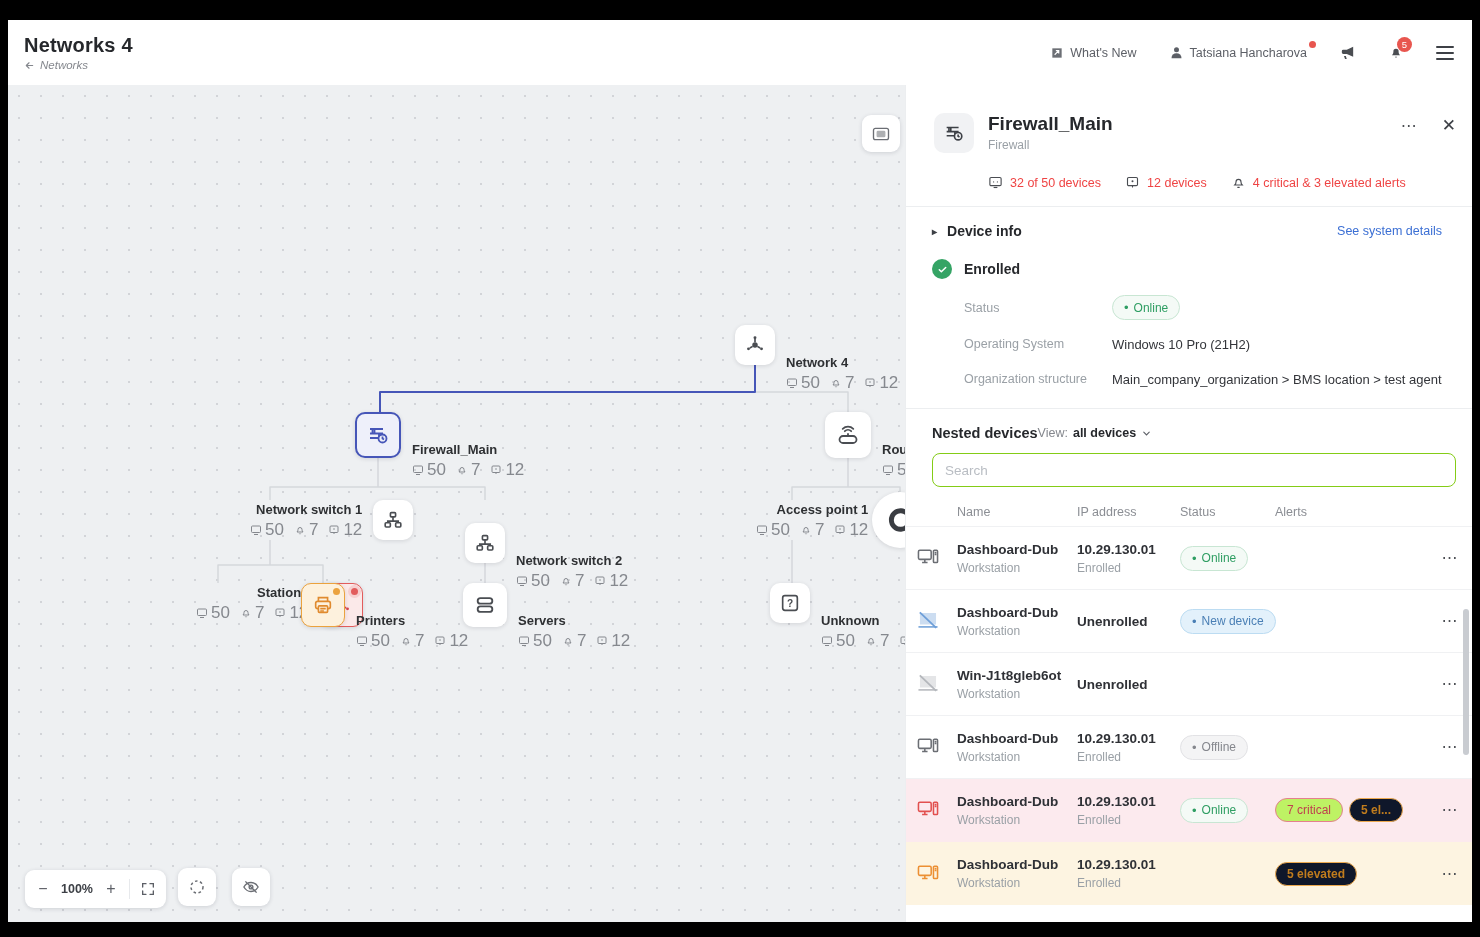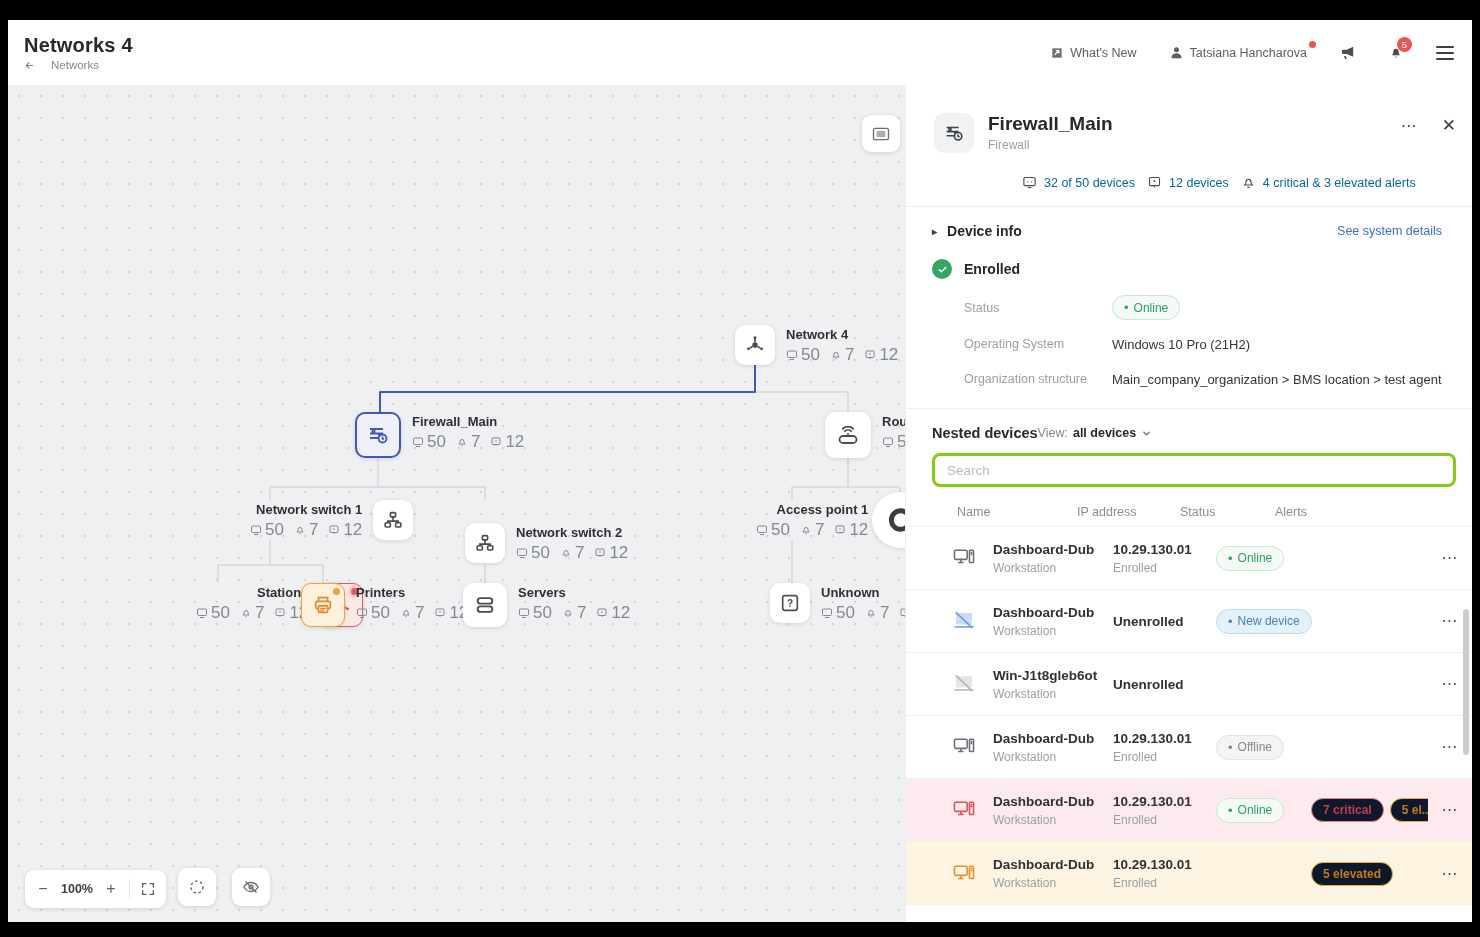--- a/index.html
+++ b/index.html
@@ -3,21 +3,21 @@
 <meta charset="utf-8">
 <style>
   * { margin:0; padding:0; box-sizing:border-box; }
   html,body { width:1480px; height:937px; background:#000; font-family:"Liberation Sans", sans-serif; overflow:hidden; }
   .app { position:absolute; left:8px; top:20px; width:1464px; height:902px; background:#fff; overflow:hidden; }
 
   
   .topbar { position:relative; height:65px; background:#fff; display:flex; align-items:center; justify-content:space-between; padding:0 18px 0 16px; }
   .tb-left { display:flex; flex-direction:column; gap:2px; }
   .page-title { font-size:20px; font-weight:bold; color:#26282c; letter-spacing:.2px; }
-  .breadcrumb { display:flex; align-items:center; gap:16px; font-size:11.5px; color:#84878d; cursor:pointer; }
+  .breadcrumb { display:flex; align-items:center; gap:5px; font-size:11.5px; color:#84878d; cursor:pointer;font-style:italic; }
   .tb-right { display:flex; align-items:center; gap:32px; color:#5c5f66; }
   .tb-item { display:flex; align-items:center; gap:6px; font-size:12.5px; color:#5c5f66; cursor:pointer; position:relative; }
   .reddot { position:absolute; top:-4px; right:-9px; width:7px; height:7px; border-radius:50%; background:#e8564f; }
   .icon-btn { position:relative; cursor:pointer; display:flex; align-items:center; }
   .badge { position:absolute; top:-7px; right:-8px; min-width:15px; height:15px; border-radius:8px; background:#e8564f; color:#fff; font-size:9.5px; display:flex; align-items:center; justify-content:center; padding:0 3px; }
   svg { display:block; }
 
   
   .main { position:absolute; top:65px; left:0; right:0; bottom:0; display:flex; }
   .canvas { position:relative; width:897px; height:837px; background:#eef0f2;
@@ -28,21 +28,21 @@
   .edges { position:absolute; left:0; top:0; }
   .node { position:absolute; display:flex; align-items:flex-start; }
   .node-box { width:40px; height:40px; background:#fff; border-radius:10px; box-shadow:0 1px 4px rgba(40,44,60,.14); display:flex; align-items:center; justify-content:center; color:#4a4d52; cursor:pointer; position:relative; flex:none; }
   .node-box.selected { width:46px; height:46px; border:2px solid #4656b8; background:#eef0fa; color:#4656b8; border-radius:10px; }
   .node-box.alert-red { width:44px; height:44px; border:1.5px solid #e25c5c; background:#fbe9e9; color:#d9484f; }
   .node-box.alert-orange { width:44px; height:44px; border:1.5px solid #eba23d; background:#fdf1dd; color:#e08a2e; }
   .node-dot { position:absolute; top:4px; right:4px; width:7px; height:7px; border-radius:50%; }
   .node-dot.red { background:#e25c5c; box-shadow:0 0 0 3px rgba(226,92,92,.18); }
   .node-dot.orange { background:#eba23d; }
   .node-label { display:flex; flex-direction:column; gap:3px; padding-top:2px; }
-  .node-label.lright { margin-left:11px; }
+  .node-label.lright { margin-left:11px;margin-top:28px; }
   .node-label.lleft { margin-right:11px; align-items:flex-end; text-align:right; order:-1; }
   .node-name { font-size:13px; font-weight:bold; color:#2e3033; white-space:nowrap; }
   .node-stats { display:flex; gap:10px; align-items:center; color:#85888e; font-size:17px; white-space:nowrap; }
   .stat { display:flex; align-items:center; gap:3px; }
   .stat b { font-weight:normal; }
   .circle-node { position:absolute; width:56px; height:56px; border-radius:50%; background:#fff; box-shadow:0 1px 4px rgba(40,44,60,.14); display:flex; align-items:center; justify-content:center; color:#3a3d42; }
 
   
   .canvas-btn { position:absolute; background:#fff; border-radius:9px; box-shadow:0 1px 4px rgba(40,44,60,.16); display:flex; align-items:center; justify-content:center; color:#6b6e74; cursor:pointer; }
   .zoom-group { position:absolute; left:17px; top:785px; height:38px; background:#fff; border-radius:9px; box-shadow:0 1px 4px rgba(40,44,60,.16); display:flex; align-items:center; padding:0 10px; gap:10px; color:#3d4046; }
@@ -52,21 +52,21 @@
 
   
   .p-head { position:relative; padding:28px 30px 0 28px; display:flex; }
   .p-icon { width:40px; height:40px; border-radius:10px; background:#f1f2f4; display:flex; align-items:center; justify-content:center; color:#3d4046; flex:none; }
   .p-titles { margin-left:14px; }
   .p-title { font-size:19px; font-weight:bold; color:#26282c; }
   .p-sub { font-size:12px; color:#9aa0a6; margin-top:3px; }
   .p-head-actions { position:absolute; right:16px; top:30px; display:flex; gap:24px; align-items:center; color:#4a4d52; }
   .dots { font-size:16px; letter-spacing:1px; color:#4a4d52; cursor:pointer; line-height:10px; }
   .close-x { font-size:17px; cursor:pointer; color:#3d4046; }
-  .p-stats { display:flex; gap:12px; align-items:center; padding:22px 0 16px 82px; font-size:12.5px; color:#0369a1;margin-left:34px; }
+  .p-stats { display:flex; gap:24px; align-items:center; padding:22px 0 16px 82px; font-size:12.5px; color:#ef4444; }
   .p-stat { display:flex; align-items:center; gap:7px; white-space:nowrap; }
   .divider { height:1px; background:#eceef0; margin:0; }
 
   .dev-info { padding:16px 30px 14px 26px; }
   .di-head { display:flex; align-items:center; justify-content:space-between; }
   .di-title { display:flex; align-items:center; gap:10px; font-size:14px; font-weight:bold; color:#26282c; cursor:pointer; }
   .caret { color:#3d4046; font-size:10px; }
   .sys-link { font-size:12.5px; color:#3b6fd4; cursor:pointer; }
   .enroll { display:flex; align-items:center; gap:12px; margin:20px 0 16px 0; }
   .check-circle { width:20px; height:20px; border-radius:50%; background:#35a465; display:flex; align-items:center; justify-content:center; color:#fff; flex:none; }
@@ -74,40 +74,40 @@
   .fieldrow { display:flex; align-items:center; margin:0 0 13px 32px; min-height:22px; }
   .f-label { width:148px; font-size:12.5px; color:#9aa0a6; flex:none; }
   .f-value { font-size:13px; color:#33353a; white-space:nowrap; overflow:hidden; }
   .pill { display:inline-flex; align-items:center; gap:5px; font-size:12px; border-radius:13px; padding:4px 11px; white-space:nowrap; }
   .pill.online { background:#f4faf6; border:1px solid #c8e6d3; color:#2f9e63; }
   .pill.online::before { content:"•"; font-size:13px; }
   .pill.newdev { background:#e3f1fb; border:1px solid #bcdcf2; color:#4a7fb5; }
   .pill.newdev::before { content:"•"; font-size:13px; }
   .pill.offline { background:#f4f4f5; border:1px solid #e2e2e5; color:#85878d; }
   .pill.offline::before { content:"•"; font-size:13px; }
-  .pill.critical { background:#0f172a; border:1.5px solid #e4808e; color:#bf3f4e; font-weight:bold; }
+  .pill.critical { background:#bef264; border:1.5px solid #e4808e; color:#bf3f4e; font-weight:normal; }
   .pill.elevated { background:#0f172a; border:1.5px solid #eca94f; color:#c07c1d; font-weight:bold; }
 
   .nested-head { display:flex; align-items:center; justify-content:flex-start; padding:16px 30px 12px 26px; }
   .nested-title { font-size:14.5px; font-weight:bold; color:#26282c; }
   .view-sel { display:flex; align-items:center; gap:5px; font-size:12.5px; color:#84878d; cursor:pointer; }
   .view-val { color:#26282c; font-weight:bold; }
   .search-wrap { padding:0 16px 0 26px; }
-  .search-input { width:100%; height:34px; border:3px solid #84cc16; border-radius:8px; font-size:13.5px; padding:0 12px; color:#33353a; font-family:"Liberation Sans",sans-serif; outline:none; background:#fff; }
+  .search-input { width:100%; height:34px; border:1px solid #84cc16; border-radius:8px; font-size:13.5px; padding:0 12px; color:#33353a; font-family:"Liberation Sans",sans-serif; outline:none; background:#fff; }
   .search-input::placeholder { color:#b9bdc3; }
 
   .tbl { margin-top:10px; position:relative; }
   .tbl-head { display:flex; align-items:center; height:30px; font-size:12.5px; color:#8b8e94; border-bottom:1px solid #f0f1f3; }
   .c-icon { width:51px; flex:none; padding-left:11px; }
   .c-name { width:120px; flex:none; }
   .c-ip { width:103px; flex:none; }
   .c-status { width:95px; flex:none; }
   .c-alerts { flex:1; display:flex; gap:6px; align-items:center; overflow:hidden; }
   .c-menu { width:44px; flex:none; text-align:center; }
-  .row { display:flex; align-items:center; height:63px; border-bottom:1px solid #f0f1f3; cursor:pointer;padding-left:36px; }
+  .row { display:flex; align-items:center; height:63px; border-bottom:1px solid #f0f1f3; cursor:pointer; }
   .row.hl-critical { background:#fceaee; border-bottom:1px solid #fceaee; }
   .row.hl-elevated { background:#fdf4e1; border-bottom:none; }
   .cell-main { font-size:13.5px; font-weight:bold; color:#2f3136; white-space:nowrap; overflow:hidden; }
   .cell-sub { font-size:12px; color:#9aa0a6; margin-top:4px; }
   .dev-ic { color:#6b6e74; }
   .dev-ic.blue { color:#6f9fd8; } .dev-ic.grey { color:#b4b7bc; } .dev-ic.red { color:#e2504f; } .dev-ic.orange { color:#ec8f33; }
   .scrollthumb { position:absolute; right:3px; top:112px; width:6px; height:146px; border-radius:3px; background:#c9ccd1; }
 </style>
 </head>
 <body>

